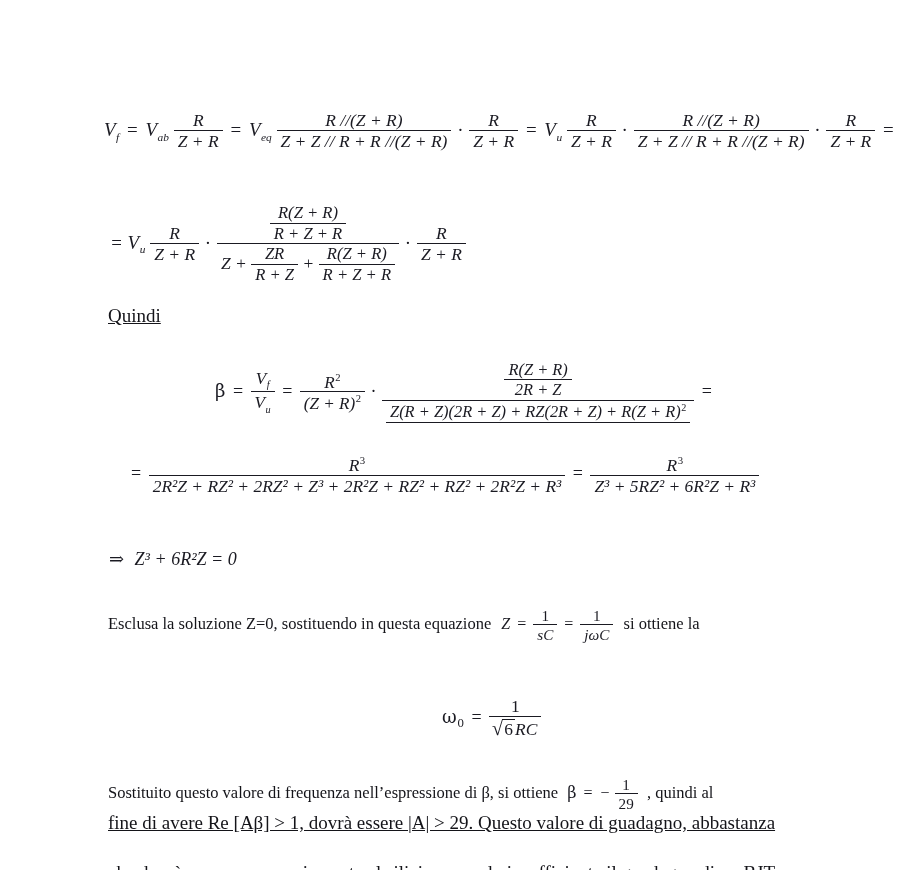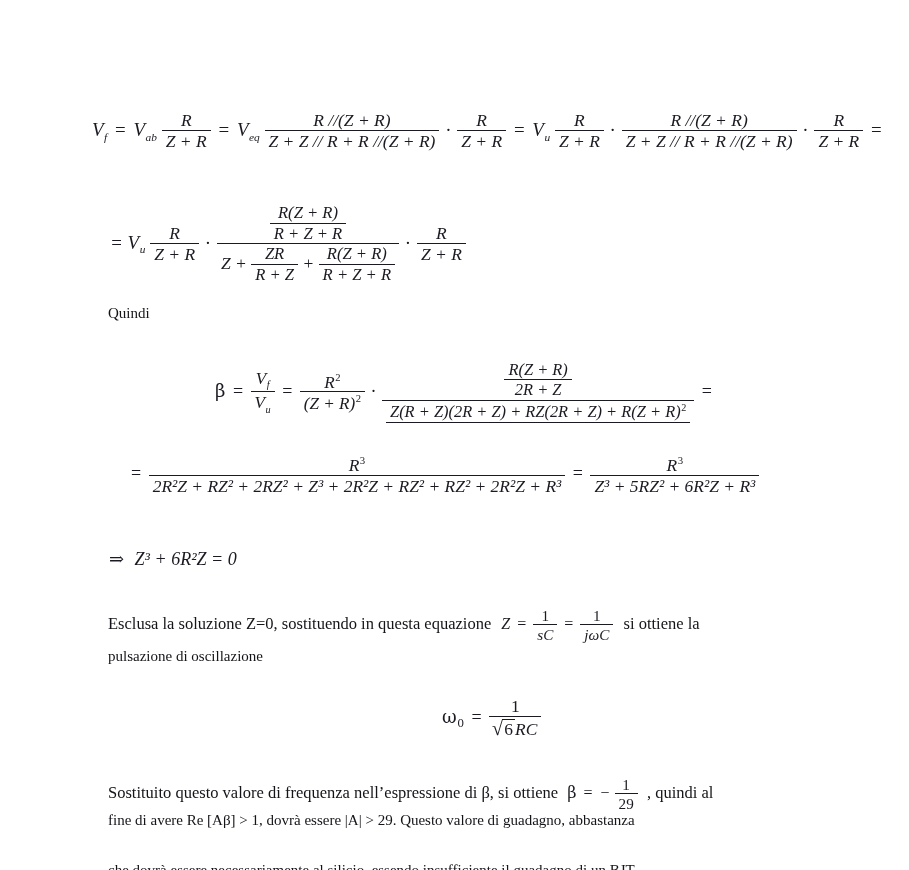--- a/index.html
+++ b/index.html
@@ -87,36 +87,37 @@
     top: -0.05em;
     font-size: 1.15em;
     font-style: normal;
   }
 
   
   .blk { position: absolute; }
   .body-line {
     position: absolute;
     white-space: nowrap;
-    font-size: 15px;
+    font-size: 19px;
     color: #141419;
+    text-decoration: underline;
   }
   .inline-math {
     display: inline-block;
     vertical-align: middle;
     font-size: 16px;
   }
   .greek { font-style: normal; font-family: "DejaVu Serif", serif; }
 </style>
 </head>
 <body>
 
 <div class="page">
 
-  <div class="blk math" style="left:92px; top:112px; font-size:19px;">
+  <div class="blk math" style="left:104px; top:112px; font-size:19px;">
     <span class="mi">V<span class="sub">f</span></span>
     <span class="mo">=</span>
     <span class="mi">V<span class="sub">ab</span></span>
     <span class="frac" style="font-size:0.92em;">
       <span class="num mi">R</span>
       <span class="den mi">Z + R</span>
     </span>
     <span class="mo">=</span>
     <span class="mi">V<span class="sub">eq</span></span>
     <span class="frac" style="font-size:0.92em;">
@@ -242,21 +243,20 @@
       </span>
       <span class="mo">=</span>
       <span class="frac" style="font-size:0.95em;">
         <span class="num mn">1</span>
         <span class="den mi">jωC</span>
       </span>
     </span>
     <span>si ottiene la</span>
   </div>
 
-  <div class="body-line" style="left:108px; top:648px;">pulsazione di oscillazione</div>
 
   <div class="blk math" style="left:442px; top:698px; font-size:18px;">
     <span class="greek"><span>ω</span><span class="subn">0</span></span>
     <span class="mo">=</span>
     <span class="frac" style="font-size:0.97em;">
       <span class="num mn">1</span>
       <span class="den">
         <span class="sqrt"><span class="radicand mn">6</span></span><span class="mi">RC</span>
       </span>
     </span>

